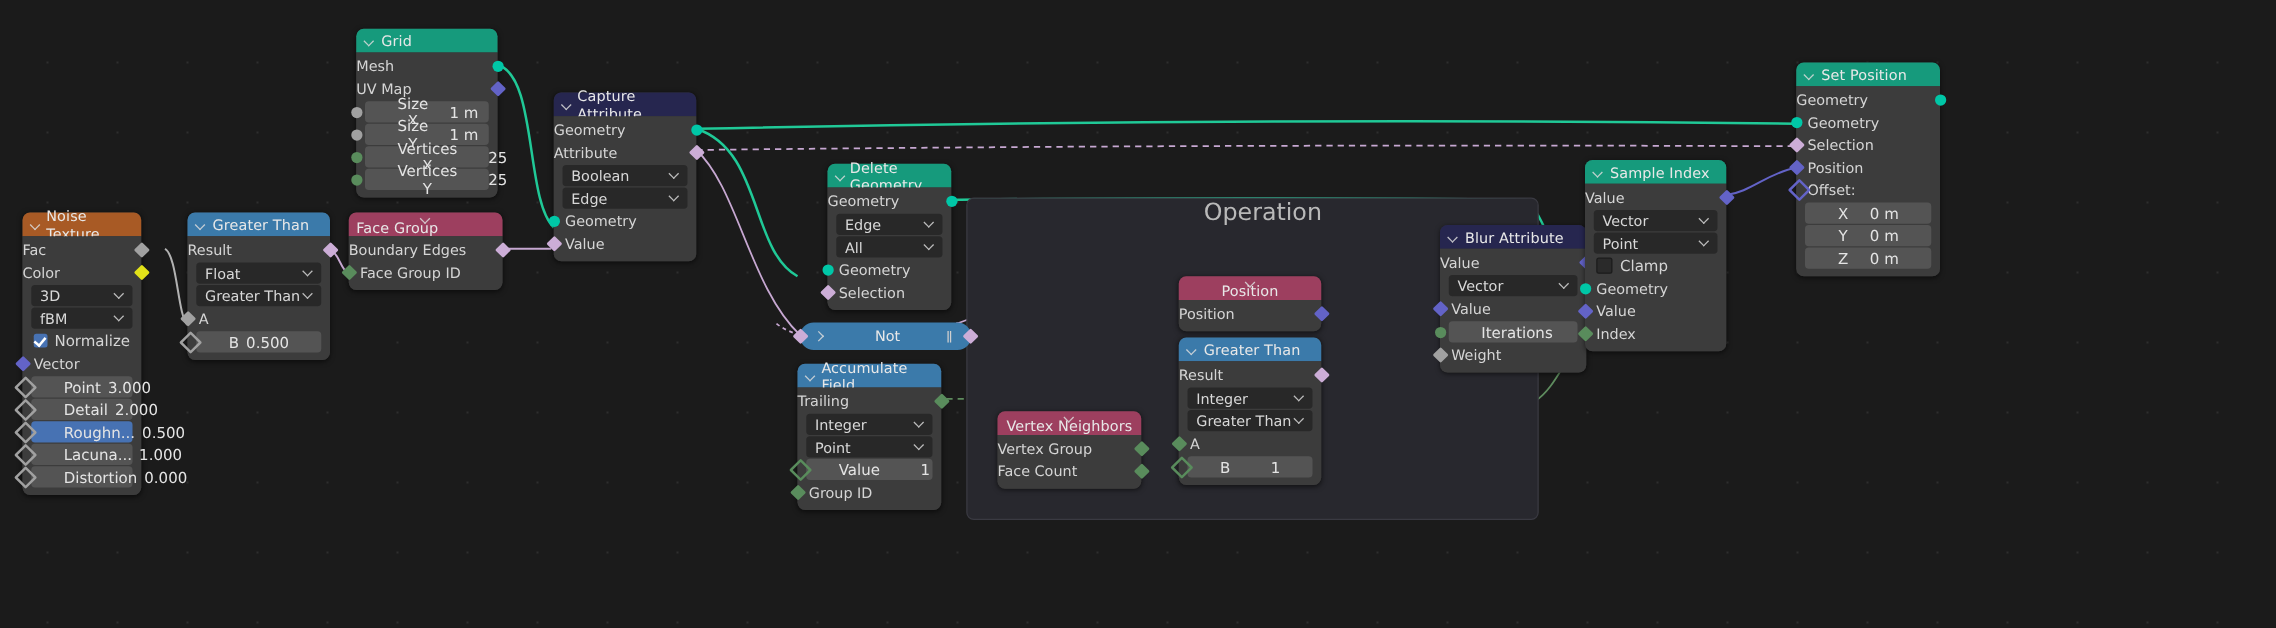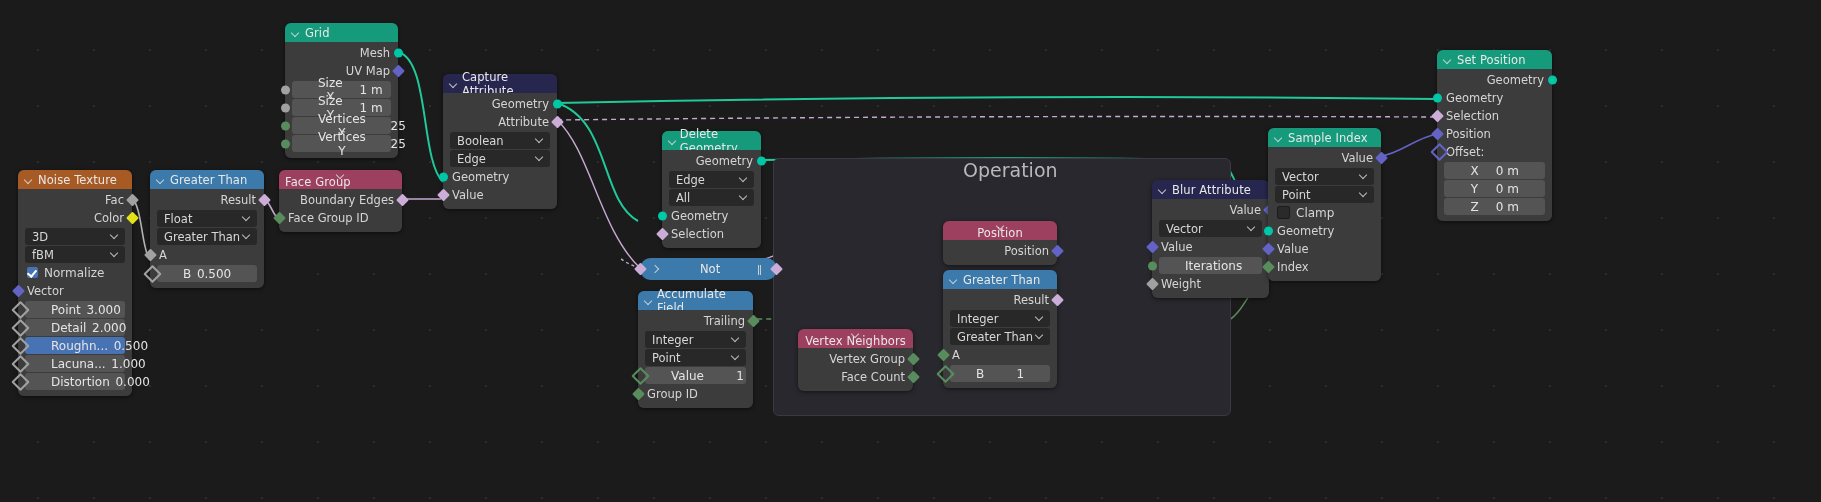--- a/index.html
+++ b/index.html
@@ -23,21 +23,21 @@
         background:#303030;box-shadow:0 1px 4px rgba(0,0,0,.55);}
   .node .hd{height:19px;border-radius:6px 6px 0 0;display:flex;align-items:center;
             padding:0 6px;font-size:11.5px;color:#e8e8e8;gap:5px;letter-spacing:.1px;}
   .node .body{background:#3c3c3c;border-radius:0 0 6px 6px;padding:2px 0 5px 0;position:relative;}
   .chev{display:inline-block;width:9px;height:9px;position:relative;opacity:.85;}
   .chev::before{content:"";position:absolute;left:1px;top:2px;width:5px;height:5px;
      border-right:1.4px solid #dcdcdc;border-bottom:1.4px solid #dcdcdc;transform:rotate(45deg);}
   .chev.right::before{transform:rotate(-45deg);left:2px;top:1px;}
 
   .row{position:relative;height:18px;display:flex;align-items:center;font-size:11.5px;color:#d5d5d5;}
-  .row.out{justify-content:flex-end;padding-right:8px;}
+  .row.out{justify-content:flex-start;padding-right:8px;}
   .row.in{justify-content:flex-start;padding-left:9px;}
 
   .wdg{margin:1px 7px;height:17px;border-radius:3px;background:#282828;color:#d8d8d8;
        font-size:11.5px;display:flex;align-items:center;padding:0 7px;position:relative;}
   .wdg .cv{position:absolute;right:6px;top:4px;width:8px;height:8px;}
   .wdg .cv::before{content:"";position:absolute;left:0;top:0;width:5px;height:5px;
      border-right:1.3px solid #bdbdbd;border-bottom:1.3px solid #bdbdbd;transform:rotate(45deg);}
   .val{margin:1px 7px;height:17px;border-radius:3px;background:#545454;color:#e4e4e4;
        font-size:12px;display:flex;align-items:center;justify-content:space-between;
        padding:0 26px;}
@@ -115,21 +115,21 @@
 
     <path d="M1228,321 C1245,310 1252,285 1266,273" stroke="#5e8c5e" stroke-width="1.4" fill="none"></path>
 
     <path d="M1381,156 C1400,154 1415,138 1437,134" stroke="#6363c7" stroke-width="1.6" fill="none"></path>
   </svg>
 
   <div class="frame" style="left:773px;top:158px;width:456px;height:256px;">
   </div>
   <div class="frame-label" style="left:963px;top:159px;">Operation</div>
 
-  <div class="node" style="left:18px;top:170px;width:114px;">
+  <div class="node" style="left:18px;top:170px;width:95px;">
     <div class="hd hdr-brown">
       <span class="chev"></span>
       <span>Noise Texture</span>
     </div>
     <div class="body">
       <div class="row out">
         <span>Fac</span>
         <span class="sock r dia flt"></span>
       </div>
       <div class="row out">

